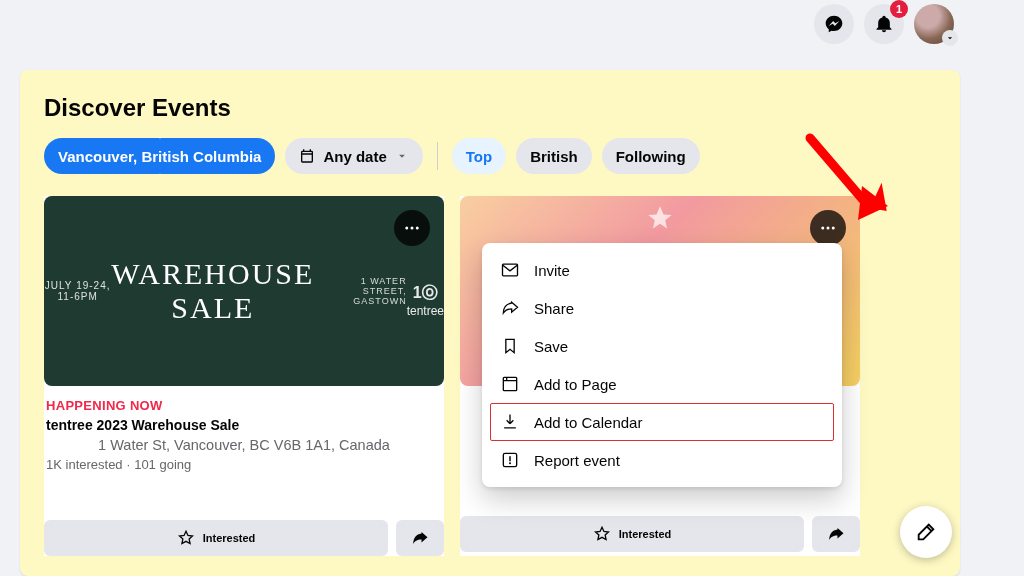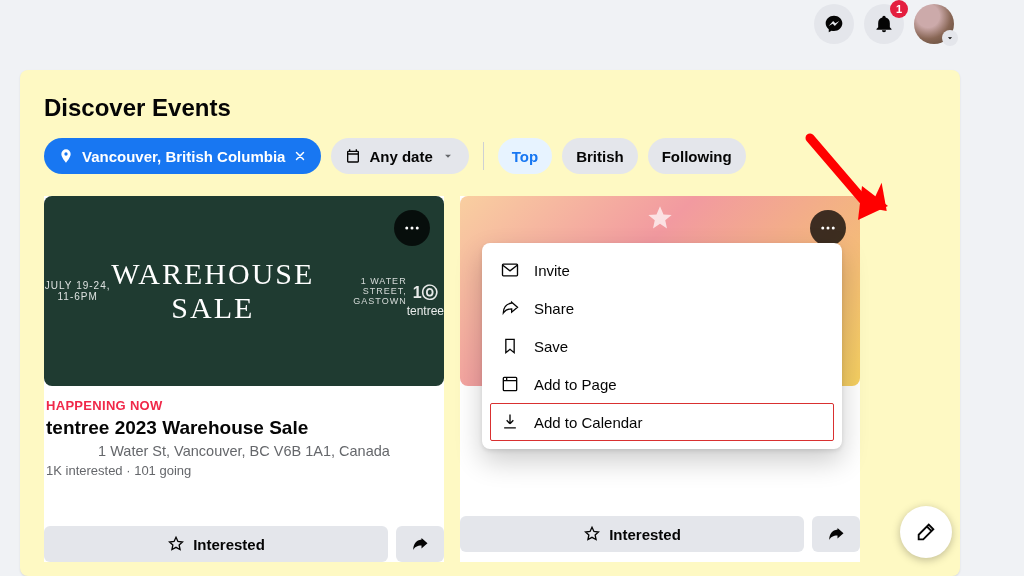--- a/index.html
+++ b/index.html
@@ -9,47 +9,47 @@
   .topbar .circle-btn { width: 40px; height: 40px; border-radius: 50%; background: #e4e6eb; display: flex; align-items: center; justify-content: center; cursor: pointer; position: relative; }
   .badge { position: absolute; top: -4px; right: -4px; background: #e41e3f; color: #fff; font-size: 11px; font-weight: 700; border-radius: 50%; width: 18px; height: 18px; display:flex;align-items:center;justify-content:center; }
   .avatar { width: 40px; height: 40px; border-radius: 50%; background: radial-gradient(circle at 35% 30%, #caa 0 30%, #865 60%, #543 100%); position:relative; }
   .avatar .chev { position:absolute; bottom:-2px; right:-4px; width:16px; height:16px; border-radius:50%; background:#e4e6eb; display:flex;align-items:center;justify-content:center; }
 
   .panel { position:absolute; left:20px; top:70px; right:64px; bottom:0; background:#fef9c3; border-radius:8px; box-shadow:0 1px 2px rgba(0,0,0,0.1); padding:24px 24px 0 24px; }
   .panel h1 { font-size:24px; font-weight:700; color:#050505; }
 
   .filters { display:flex; align-items:center; gap:10px; margin-top:16px; }
   .pill { height:36px; border-radius:18px; padding:0 14px; display:flex; align-items:center; gap:8px; font-size:15px; font-weight:600; cursor:pointer; }
-  .pill.location { background:#1877f2; color:#fff; }
+  .pill.location { background:#1877f2; color:#fff;flex-direction:column; }
   .pill.date { background:#e4e6eb; color:#050505; }
   .vsep { width:1px; height:28px; background:#ced0d4; margin:0 4px; }
   .pill.top { background:#e7f3ff; color:#1877f2; }
   .pill.plain { background:#e4e6eb; color:#050505; }
 
   .cards { display:flex; gap:16px; margin-top:22px; }
   .card { width:400px; background:#fff; display:flex; flex-direction:column; position:relative; }
   .cover { height:190px; border-radius:8px; position:relative; overflow:hidden; }
   .cover.green { background:#1f3b31; color:#fff; text-align:center; display:flex; flex-direction:row; align-items:center; justify-content:center; }
   .cover.pink { background:linear-gradient(135deg,#f9cfa0 0%, #f29aa0 40%, #f5d060 100%); }
   .cover .dots-btn { position:absolute; top:14px; right:14px; width:36px; height:36px; border-radius:50%; background:rgba(0,0,0,0.75); display:flex; align-items:center; justify-content:center; cursor:pointer; }
   .cover .sub1 { font-size:10px; letter-spacing:1px; opacity:.85; }
   .cover .title { font-family: Georgia, 'Times New Roman', serif; font-size:30px; letter-spacing:2px; margin:10px 0; font-weight:400; }
   .cover .sub2 { font-size:9px; letter-spacing:1px; opacity:.8;text-align:right; }
   .cover .brand { margin-top:18px; font-size:12px; opacity:.9; }
   .cover .brand .logo { font-size:16px; font-weight:700; }
 
   .card-body { padding:12px 2px 0 2px; }
   .happening { color:#f02849; font-size:13px; font-weight:700; letter-spacing:.3px; }
-  .ev-title { font-size:19px; font-weight:600; color:#050505; margin-top:4px; }
+  .ev-title { font-size:14px; font-weight:600; color:#050505; margin-top:4px; }
   .ev-addr { font-size:14.5px; color:#65676b; margin-top:4px;text-align:center; }
   .ev-meta { font-size:13px; color:#65676b; margin-top:4px; }
 
   .card-actions { display:flex; gap:8px; margin-top:48px; }
   .card.card2 .card-actions { margin-top: 130px; }
-  .btn { height:36px; border-radius:6px; background:#e4e6eb; display:flex; align-items:center; justify-content:center; gap:8px; font-size:15px; font-weight:600; color:#050505; cursor:pointer; }
+  .btn { height:36px; border-radius:6px; background:#e4e6eb; display:flex; align-items:center; justify-content:center; gap:8px; font-size:11px; font-weight:600; color:#050505; cursor:pointer; }
   .btn.wide { flex:1; }
   .btn.icon { width:48px; }
 
   
   .menu { position:absolute; left:482px; top:243px; width:360px; background:#fff; border-radius:8px; box-shadow:0 12px 28px rgba(0,0,0,0.2),0 2px 4px rgba(0,0,0,0.1); padding:8px; z-index:20;text-align:right; }
   .menu-item { height:38px; display:flex; align-items:center; gap:14px; padding:0 10px; border-radius:6px; cursor:pointer; font-size:15px; color:#050505; }
   .menu-item.hl { outline:1.5px solid #d93030; outline-offset:-1px; border-radius:2px; }
   .menu-item .mi-icon { width:20px; display:flex; justify-content:center; }
 
   
@@ -217,20 +217,30 @@
     <span>Add to Page</span>
   </div>
   <div class="menu-item hl">
     <span class="mi-icon">
         <svg width="20" height="20" viewBox="0 0 24 24">
           <path fill="none" stroke="#050505" stroke-width="1.6" d="M12 3v11m0 0l-4-4m4 4l4-4M5 19h14"></path>
         </svg>
       </span>
     <span>Add to Calendar</span>
   </div>
+  <div class="menu-item">
+    <span class="mi-icon">
+        <svg width="20" height="20" viewBox="0 0 24 24">
+          <rect x="4" y="4" width="16" height="16" rx="2" fill="none" stroke="#050505" stroke-width="1.6"></rect>
+          <path d="M12 8v5" stroke="#050505" stroke-width="1.8" stroke-linecap="round"></path>
+          <circle cx="12" cy="16" r="1.2" fill="#050505"></circle>
+        </svg>
+      </span>
+    <span>Report event</span>
+  </div>
 </div>
 
 <svg class="arrow" viewBox="0 0 90 100">
   <line x1="10" y1="10" x2="70" y2="80" stroke="#ff0000" stroke-width="9" stroke-linecap="round"></line>
   <polygon points="70,80 82,68 56,56" fill="#ff0000" transform="rotate(55 70 80)"></polygon>
   <polygon points="58,92 88,78 62,58" fill="#ff0000"></polygon>
 </svg>
 
 <div class="fab">
   <svg width="22" height="22" viewBox="0 0 24 24">

